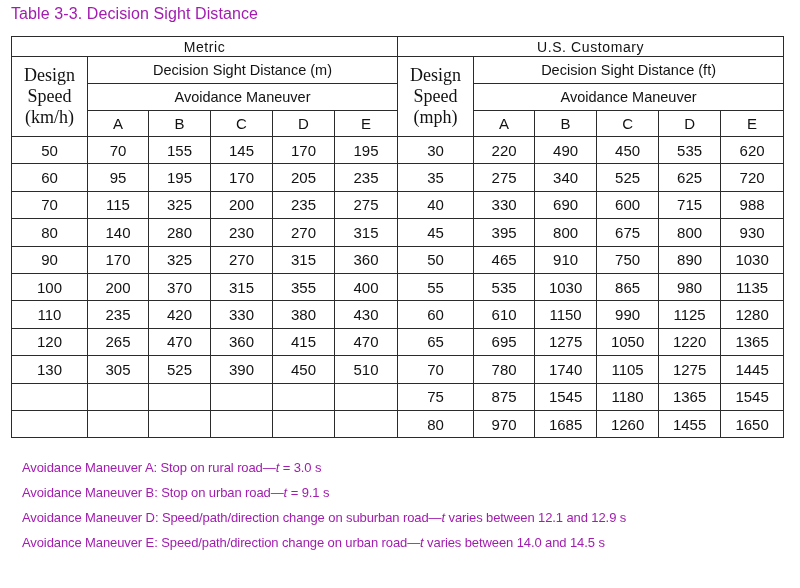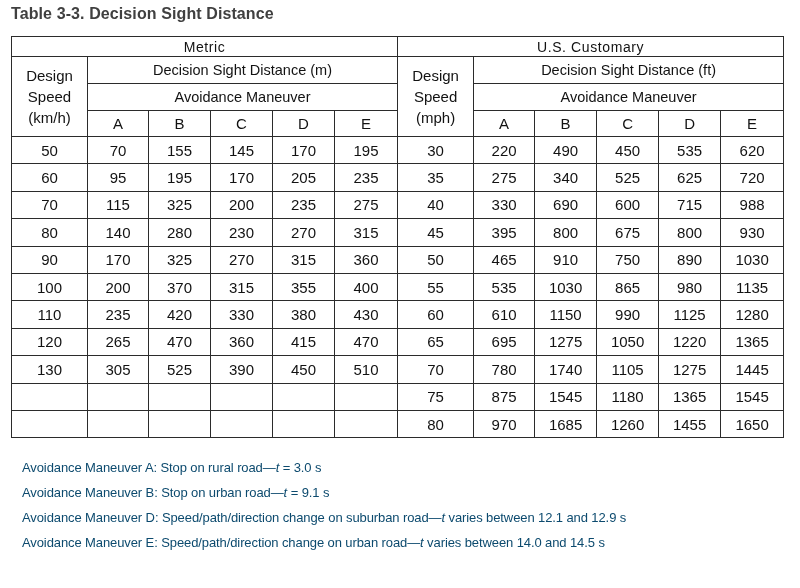--- a/index.html
+++ b/index.html
@@ -15,23 +15,23 @@
     position: relative;
     overflow: hidden;
   }
 
   
   .page-title {
     position: absolute;
     left: 11px;
     top: 5px;
     font-size: 16px;
-    font-weight: bold;
+    font-weight: normal;
     letter-spacing: 0.1px;
-    color: #404040;
+    color: #a21caf;
     white-space: nowrap;
   }
 
   
   .table-wrap {
     position: absolute;
     left: 11px;
     top: 36px;
     width: 772px;
   }
@@ -71,22 +71,23 @@
     font-weight: bold;
     font-size: 14.5px;
   }
   .hdr-av {
     height: 26px;
     font-weight: bold;
     font-size: 14.5px;
   }
   .hdr-speed {
     font-weight: bold;
-    font-size: 15px;
+    font-size: 18px;
     line-height: 21px;
+    font-family: Liberation Serif, serif;
   }
   .hdr-letter {
     height: 25px;
     font-weight: normal;
     font-size: 15px;
   }
   .data-row td {
     height: 26.4px;
     font-size: 15px;
   }
@@ -95,21 +96,21 @@
   
   .notes {
     position: absolute;
     left: 22px;
     top: 455px;
     width: 760px;
   }
   .note {
     font-size: 13px;
     line-height: 25px;
-    color: #0c4a6e;
+    color: #a21caf;
     white-space: nowrap;
     letter-spacing: -0.1px;
   }
   .note i { font-style: italic; }
 </style>
 </head>
 <body>
 
 <div class="page-title">Table 3-3. Decision Sight Distance</div>
 

